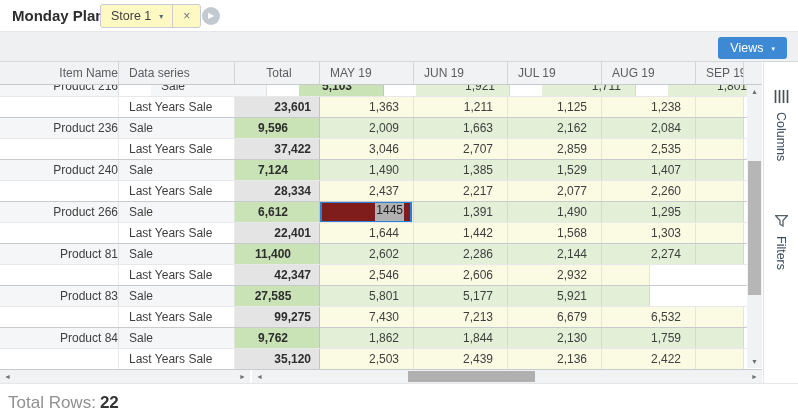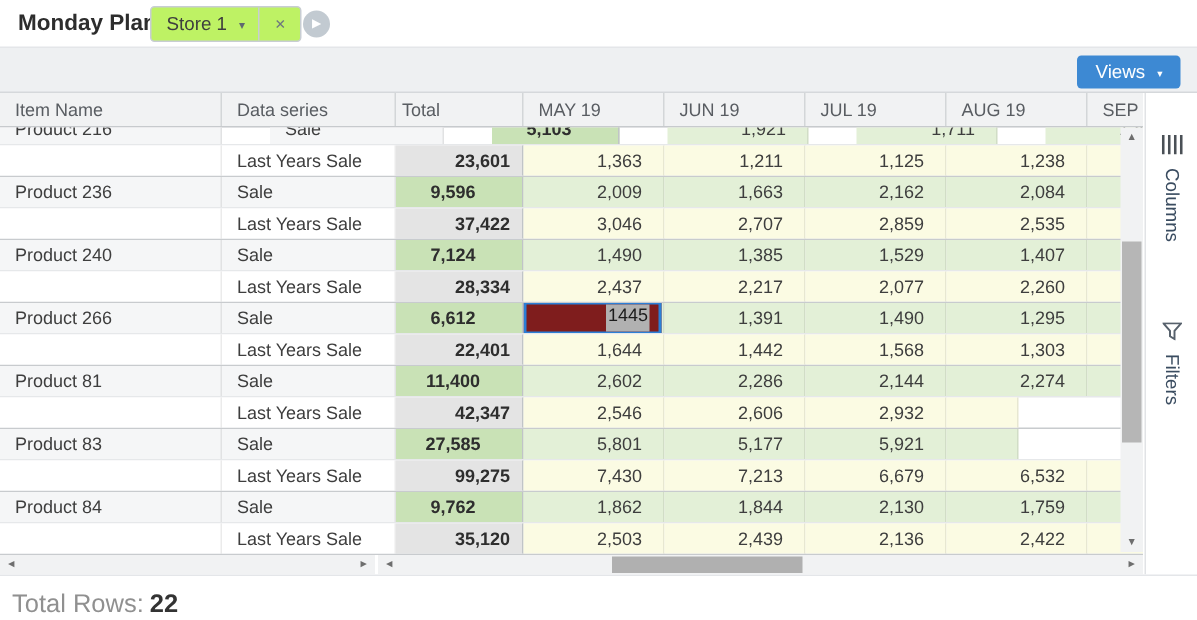--- a/index.html
+++ b/index.html
@@ -7,21 +7,21 @@
     position:relative; width:798px; height:413px; overflow:hidden;
     font-family:"Liberation Sans", sans-serif; background:#fff;
     -webkit-font-smoothing:antialiased;
   }
   
   .topbar { position:absolute; left:0; top:0; width:798px; height:32px; background:#fff;
             border-bottom:1px solid #e4e6e9; box-sizing:border-box; }
   .title  { position:absolute; left:12px; top:0; line-height:31px; font-weight:bold;
             font-size:15px; color:#2d2d2d; }
   .chip   { position:absolute; left:100px; top:4px; height:24px; display:flex; align-items:stretch;
-            background:#bef264; border:1px solid #c8cdd3; border-radius:3px; box-sizing:border-box; }
+            background:#fef9c3; border:1px solid #c8cdd3; border-radius:3px; box-sizing:border-box; }
   .chip-store { display:flex; align-items:center; gap:8px; padding:0 9px 0 10px;
             font-size:12.5px; color:#3e3e3e; }
   .chip-caret { font-size:8px; color:#5f6870; }
   .chip-sep   { width:1px; background:#c8cdd3; }
   .chip-close { width:27px; display:flex; align-items:center; justify-content:center;
             font-size:12px; color:#6e777f; }
   .play   { position:absolute; left:202px; top:7px; width:18px; height:18px; border-radius:50%;
             background:#c2cad1; color:#fff; font-size:8px; line-height:18px; text-align:center; }
   
   .toolbar { position:absolute; left:0; top:32px; width:798px; height:30px; background:#eef0f2;
@@ -30,26 +30,26 @@
              background:var(--accent,#3d89d3); color:#fff; font-size:12.5px; border:none;
              border-radius:3px; display:flex; align-items:center; gap:8px; cursor:pointer; }
   .views .caret { font-size:7px; padding-top:1px; }
   
   .grid { position:absolute; left:0; top:62px; width:762px; height:308px; overflow:hidden;
           font-size:12px; color:#3e3e3e; }
   .c { box-sizing:border-box; flex:none; overflow:hidden; white-space:nowrap; }
   .hdr { display:flex; height:23px; background:#f1f2f3; border-bottom:1px solid #c7cacd;
          box-sizing:border-box; color:#595d62; }
   .hdr .c { line-height:22px; border-right:1px solid #d3d6d8; }
-  .c.item   { width:148px; padding-left:10px; }
+  .c.item   { width:119px; padding-left:10px;text-align:right; }
   .c.series { width:116px; padding-left:10px; }
   .c.total  { width:85px;  padding-right:8px; text-align:right; }
   .c.month  { width:94px;  padding-right:14px; text-align:right; }
   .c.sep    { width:48px;  padding-right:0; }
-  .hdr .total { text-align:left; padding-left:4px;  padding-right:0; }
+  .hdr .total { text-align:center; padding-left:4px;  padding-right:0; }
   .hdr .month { text-align:left; padding-left:10px; padding-right:0; }
   .row { display:flex; height:21px; border-bottom:1px solid #e6e8ea; box-sizing:border-box; }
   .row .c { line-height:20px; border-right:1px solid rgba(0,0,0,0.08); }
   .row .c.total { border-right:1px solid #c0c4c7; }
   .row.lys { border-bottom-color:#c8cbce; }
   .row.sale .item, .row.sale .series { background:#f5f6f7; }
   .row.lys  .item, .row.lys  .series { background:#ffffff; }
   .row.sale .total { background:var(--sale-total,#c9e2b6); font-weight:bold; color:#2e2e2e;text-align:center; }
   .row.lys  .total { background:var(--lys-total,#e4e4e4);  font-weight:bold; color:#2e2e2e; }
   .row.sale .month { background:var(--sale-month,#e3f0d7); }

